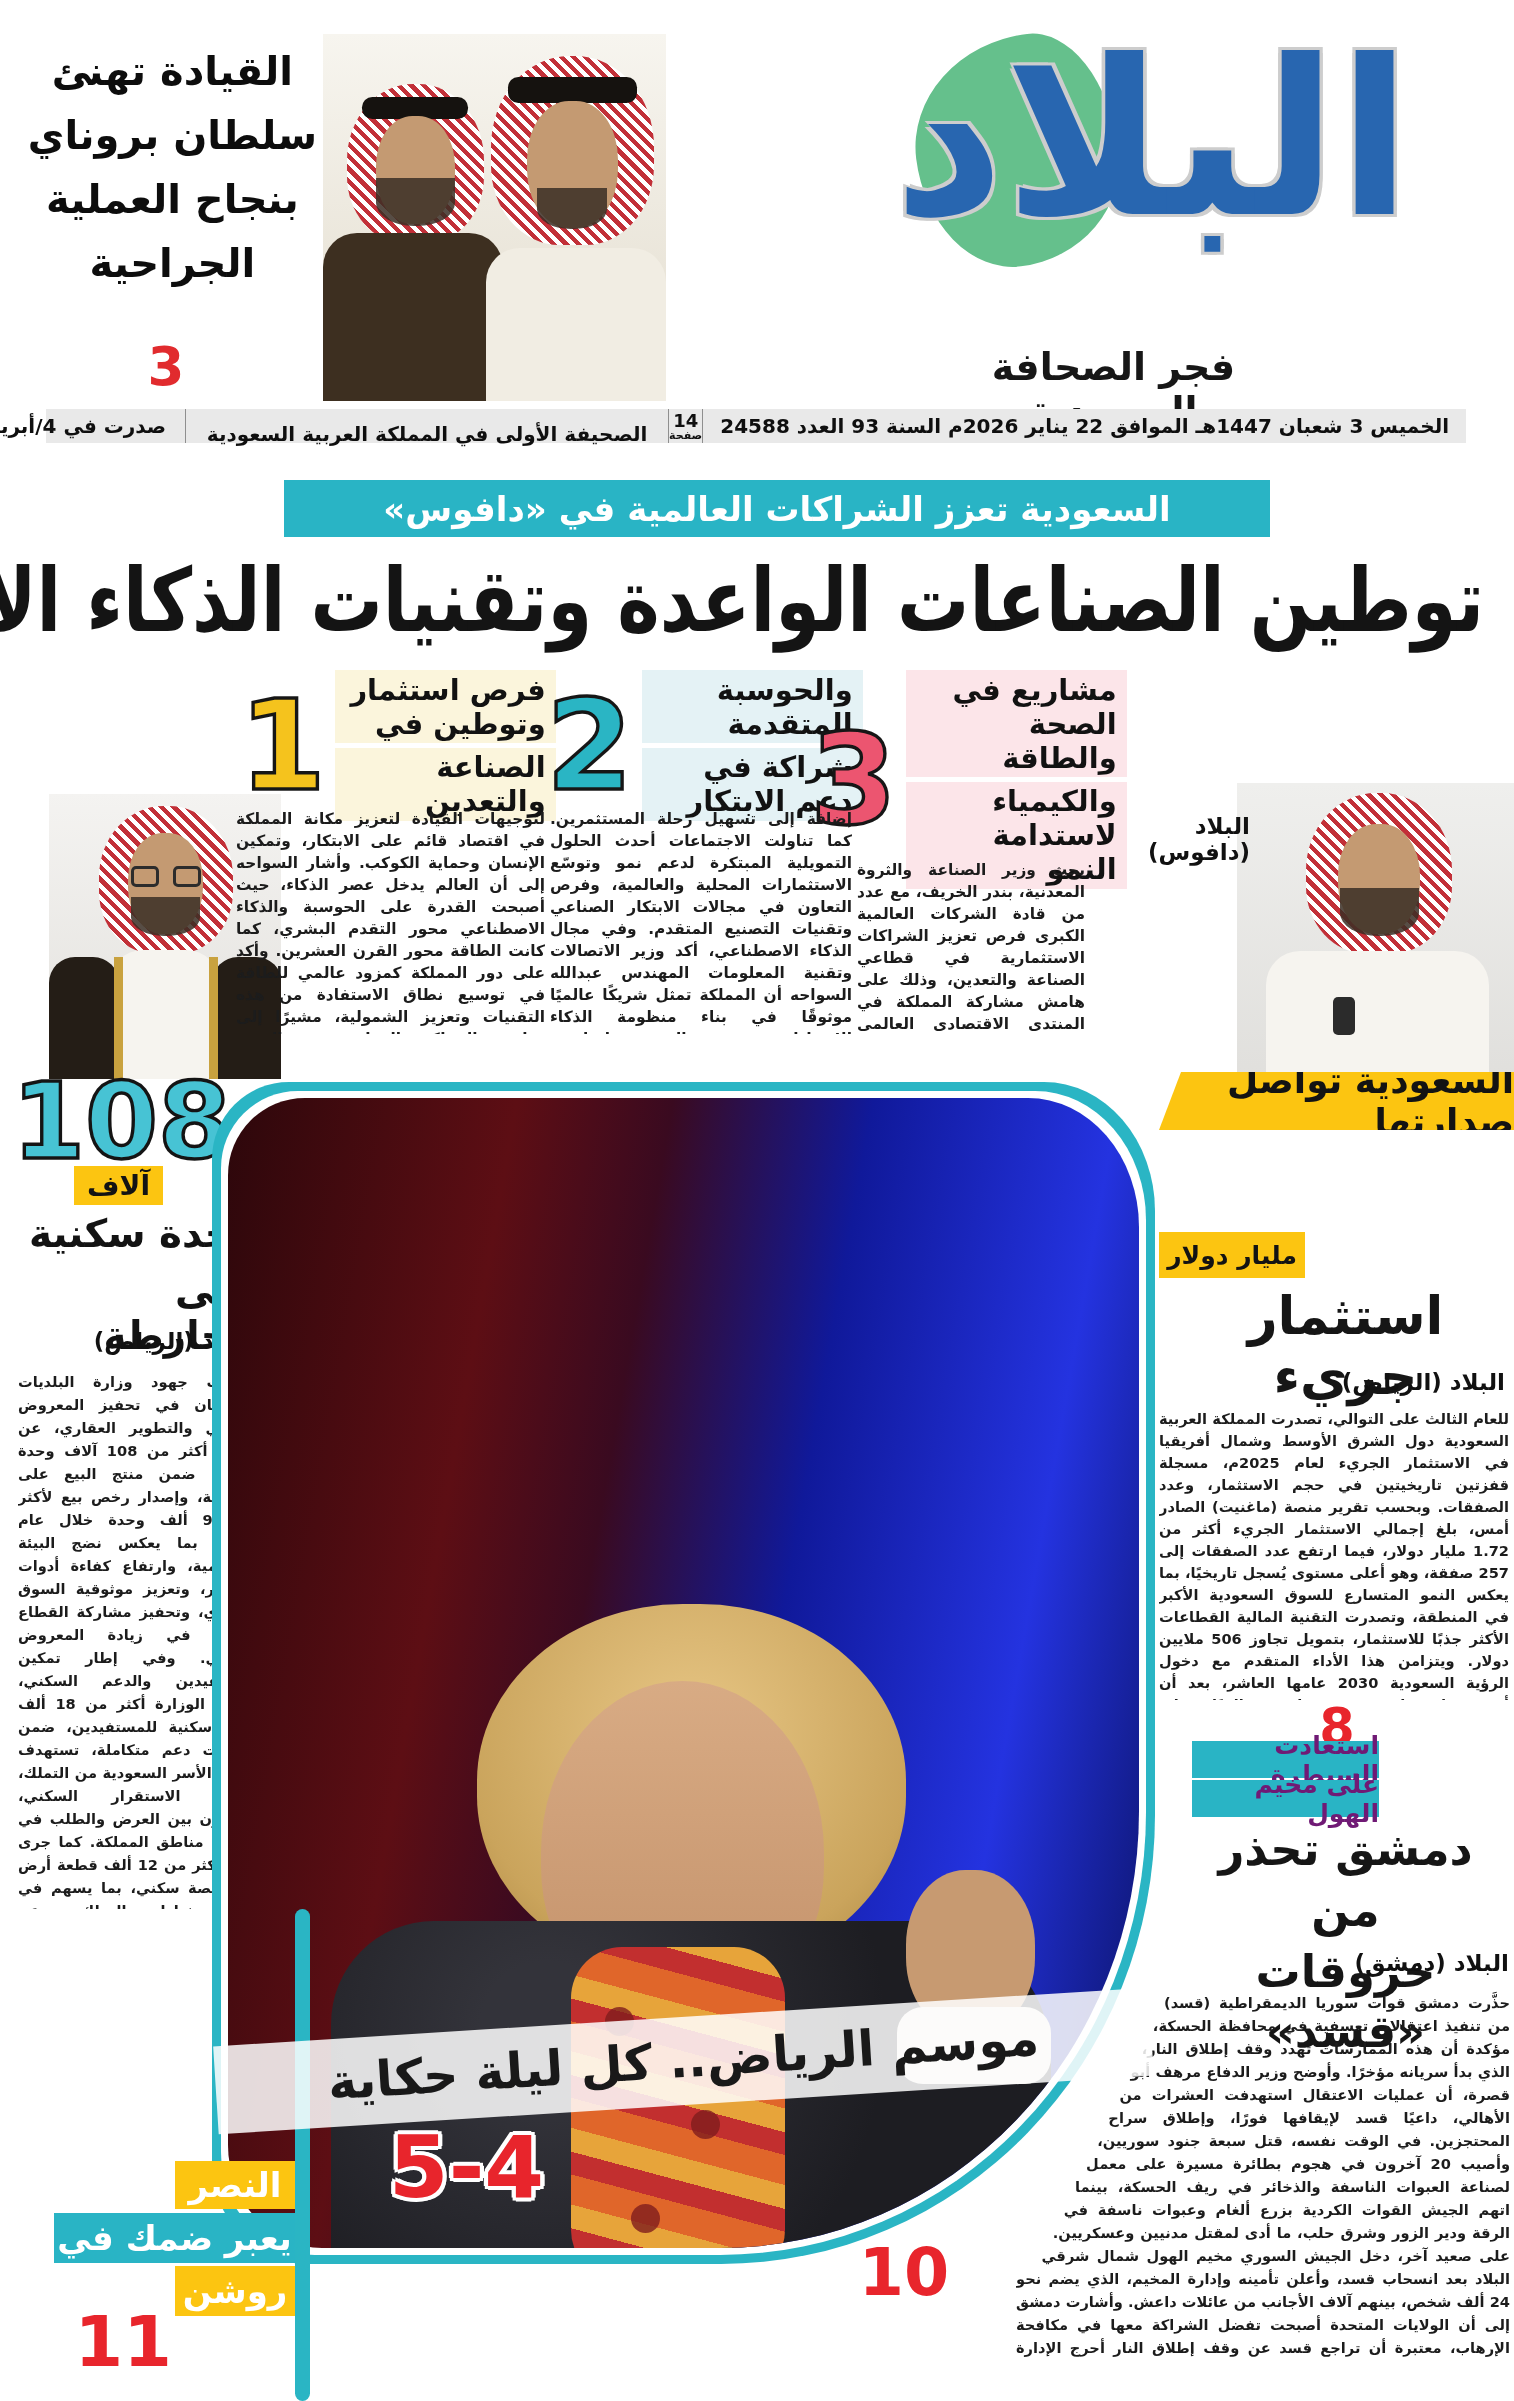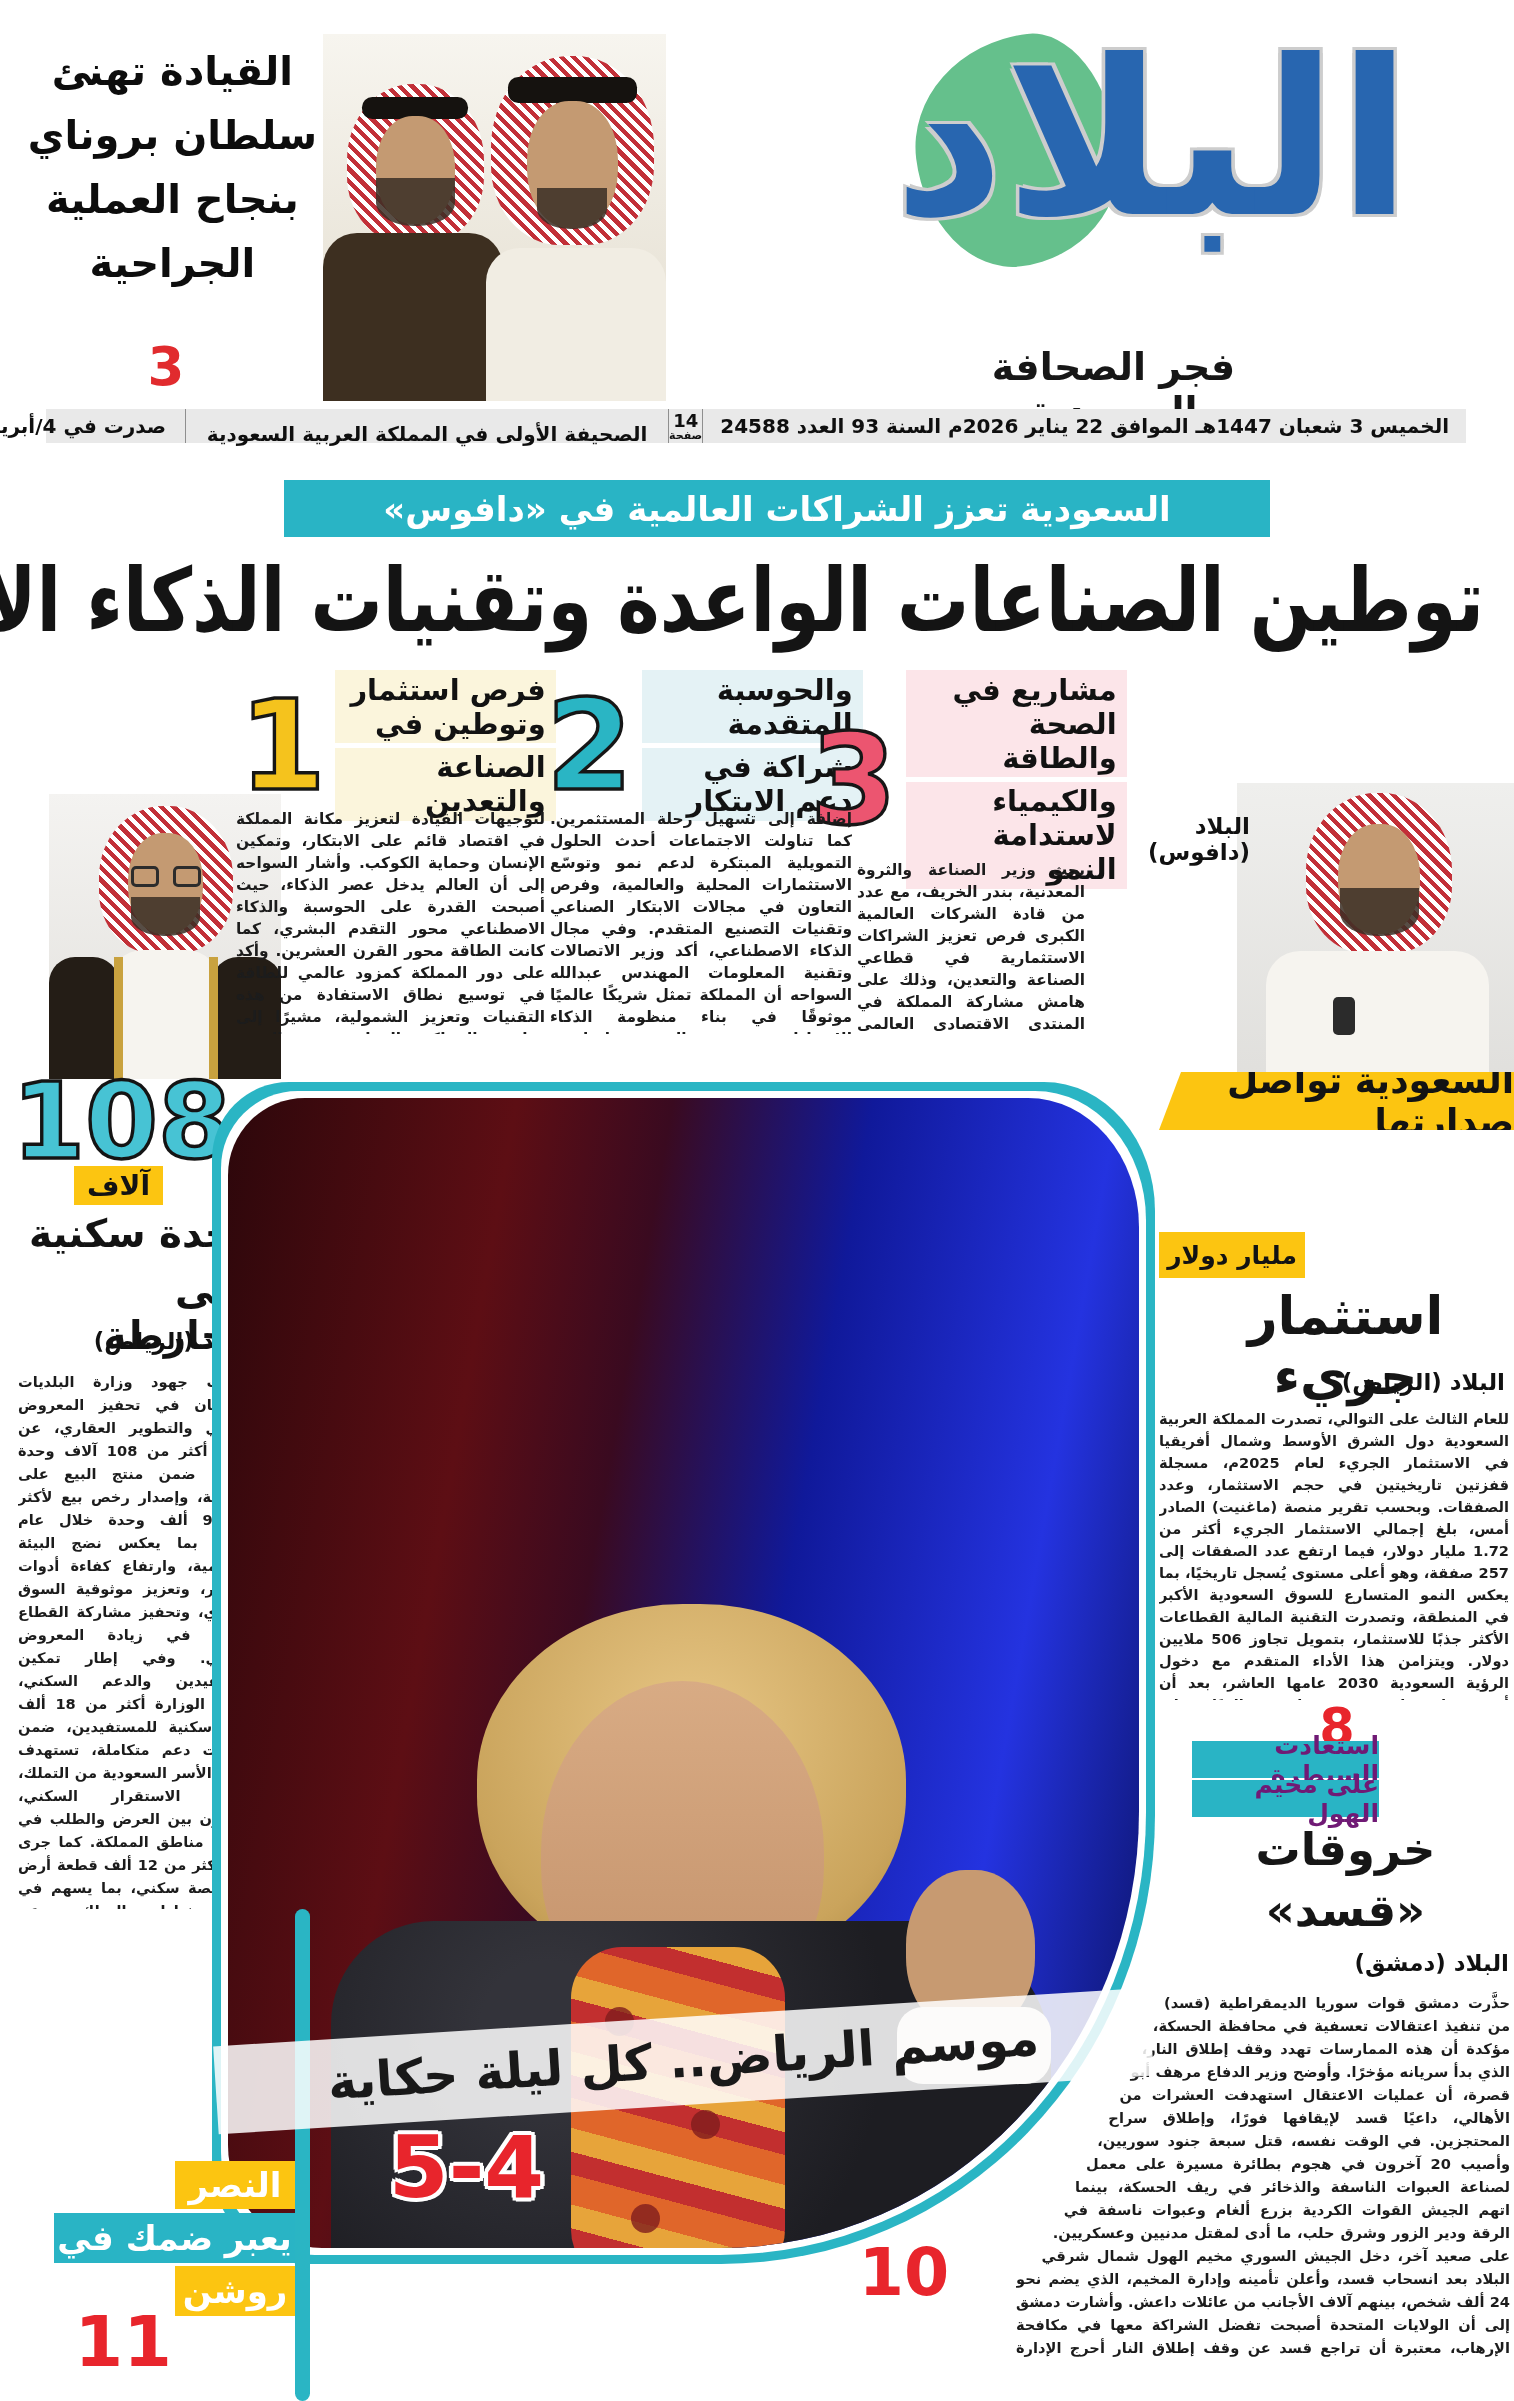--- a/index.html
+++ b/index.html
@@ -264,20 +264,21 @@
   <div class="abs inv-banner">السعودية تواصل صدارتها</div>
   <div class="abs inv-unit">مليار دولار</div>
   <div class="abs inv-headline">استثمار جريء</div>
   <div class="abs inv-byline">البلاد (الرياض)</div>
   <div class="abs inv-body">للعام الثالث على التوالي، تصدرت المملكة العربية السعودية دول الشرق الأوسط وشمال أفريقيا في الاستثمار الجريء لعام 2025م، مسجلة قفزتين تاريخيتين في حجم الاستثمار، وعدد الصفقات. وبحسب تقرير منصة (ماغنيت) الصادر أمس، بلغ إجمالي الاستثمار الجريء أكثر من 1.72 مليار دولار، فيما ارتفع عدد الصفقات إلى 257 صفقة، وهو أعلى مستوى يُسجل تاريخيًا، بما يعكس النمو المتسارع للسوق السعودية الأكبر في المنطقة، وتصدرت التقنية المالية القطاعات الأكثر جذبًا للاستثمار، بتمويل تجاوز 506 ملايين دولار. ويتزامن هذا الأداء المتقدم مع دخول الرؤية السعودية 2030 عامها العاشر، بعد أن أسست لاقتصاد متنوع ومنافس عالميًا، وبات الاستثمار الجريء أحد أبرز مؤشرات انتقال المملكة إلى النمو القائم على الابتكار والاستثمار الخاص.</div>
   <div class="abs inv-ref">8</div>
 
   <div class="abs dam-k dam-k1">استعادت السيطرة</div>
   <div class="abs dam-k dam-k2">على مخيم الهول</div>
   <div class="abs dam-headline">
+    <div>دمشق تحذر من</div>
     <div>خروقات «قسد»</div>
   </div>
   <div class="abs dam-byline">البلاد (دمشق)</div>
   <div class="abs dam-body">
     <div class="dam-spacer"></div>
     <span>حذَّرت دمشق قوات سوريا الديمقراطية (قسد) من تنفيذ اعتقالات تعسفية في محافظة الحسكة، مؤكدة أن هذه الممارسات تهدد وقف إطلاق النار، الذي بدأ سريانه مؤخرًا. وأوضح وزير الدفاع مرهف أبو قصرة، أن عمليات الاعتقال استهدفت العشرات من الأهالي، داعيًا قسد لإيقافها فورًا، وإطلاق سراح المحتجزين. في الوقت نفسه، قتل سبعة جنود سوريين، وأصيب 20 آخرون في هجوم بطائرة مسيرة على معمل لصناعة العبوات الناسفة والذخائر في ريف الحسكة، بينما اتهم الجيش القوات الكردية بزرع ألغام وعبوات ناسفة في الرقة ودير الزور وشرق حلب، ما أدى لمقتل مدنيين وعسكريين. على صعيد آخر، دخل الجيش السوري مخيم الهول شمال شرقي البلاد بعد انسحاب قسد، وأعلن تأمينه وإدارة المخيم، الذي يضم نحو 24 ألف شخص، بينهم آلاف الأجانب من عائلات داعش. وأشارت دمشق إلى أن الولايات المتحدة أصبحت تفضل الشراكة معها في مكافحة الإرهاب، معتبرة أن تراجع قسد عن وقف إطلاق النار أحرج الإدارة الأمريكية، ودعت إلى اندماج القوات الكردية تحت مظلة الدولة السورية؛ لتجنب أي فراغ أمني أو فوضى.</span>
   </div>
 
   <div class="abs sports-stripe"></div>
   <div class="abs sp-lbl sp-l1">النصر</div>

